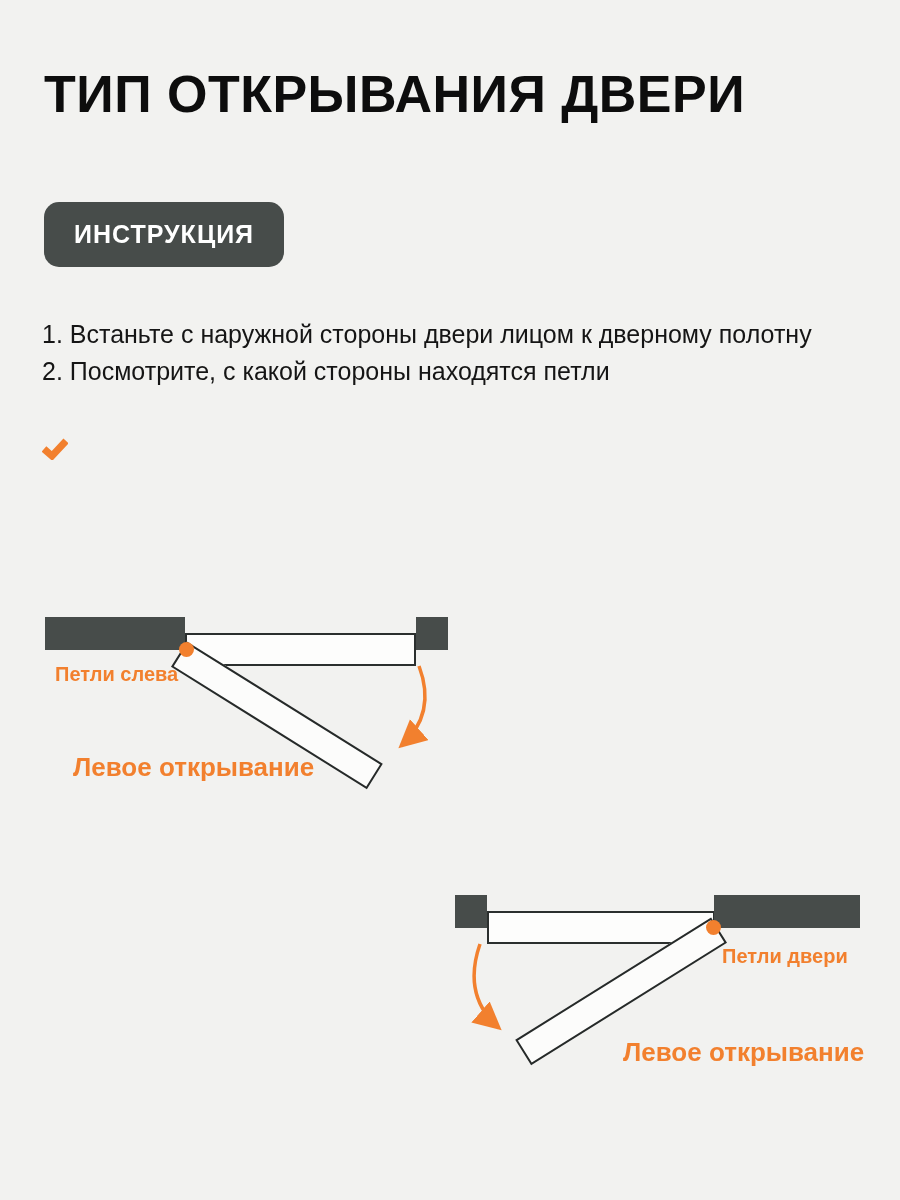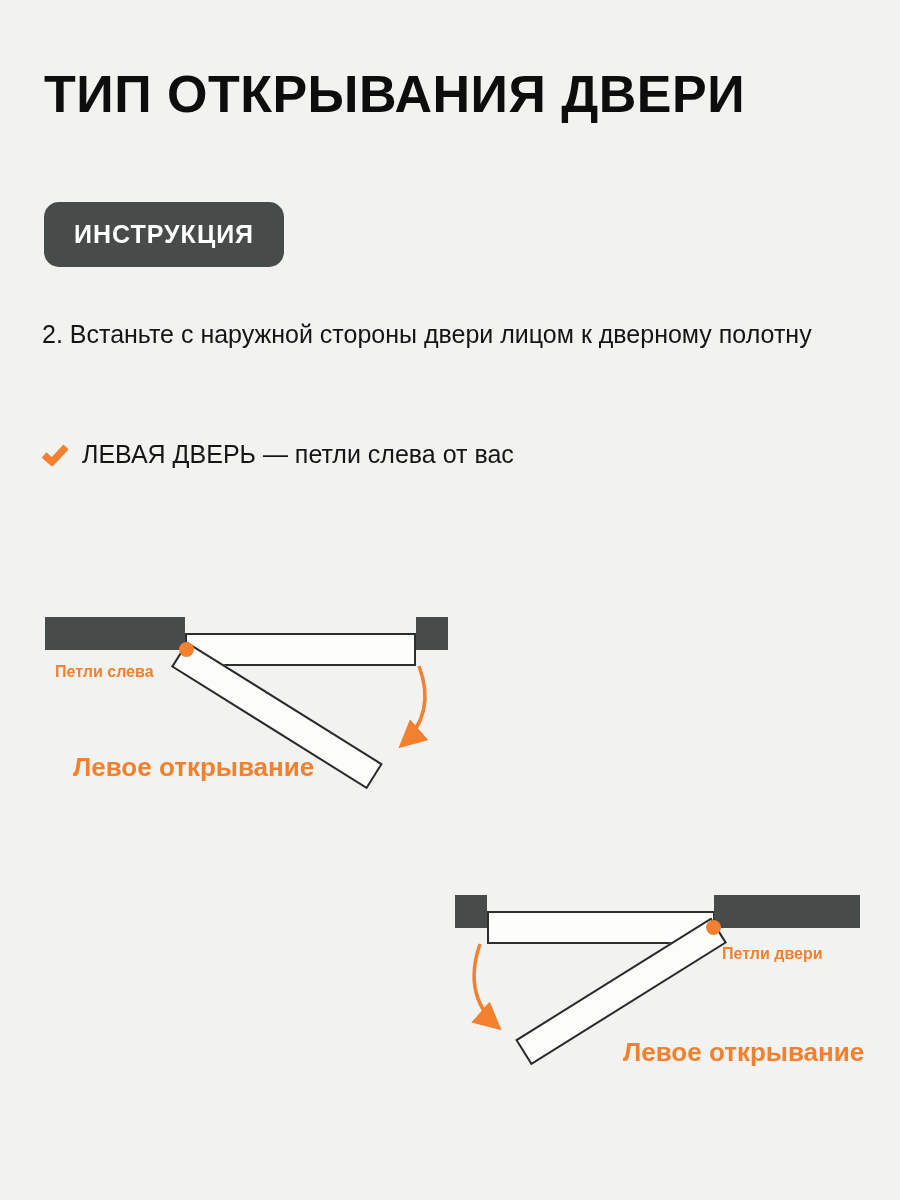--- a/index.html
+++ b/index.html
@@ -46,49 +46,49 @@
     background:#fcfcfb;border:2px solid #262a29;box-sizing:border-box;
   }
   .door-left{left:185px;top:642px;transform-origin:2px 3px;transform:rotate(32deg);}
   .door-right{left:482px;top:918px;transform-origin:calc(100% - 2px) 3px;transform:rotate(-32deg);}
   .hinge{
     position:absolute;width:15px;height:15px;border-radius:50%;
     background:var(--accent);
   }
   .hinge-label{
     position:absolute;color:var(--accent);
-    font-size:16px;font-weight:bold;white-space:nowrap;
+    font-size:20px;font-weight:bold;white-space:nowrap;
   }
   .caption{
     position:absolute;color:var(--accent);
     font-size:26px;font-weight:bold;white-space:nowrap;margin-left:18px;
   }
   .arrows{position:absolute;left:0;top:0;width:900px;height:1200px;pointer-events:none;}
 </style>
 </head>
 <body>
 
 <div class="canvas">
 
   <h1 class="title">ТИП ОТКРЫВАНИЯ ДВЕРИ</h1>
 
   <div class="badge">ИНСТРУКЦИЯ</div>
 
   <div class="steps">
-    <div class="step">2. Встаньте с наружной стороны двери лицом к дверному полотну</div>
+    <div class="step">1. Встаньте с наружной стороны двери лицом к дверному полотну</div>
+    <div class="step">2. Посмотрите, с какой стороны находятся петли</div>
   </div>
 
   <div class="checks">
     <div class="check-row">
       <span class="check-icon">
         <svg viewBox="0 0 26 22" width="26" height="22">
           <polyline points="2,11 10,18 24,3" fill="none" stroke="#f2802e" stroke-width="7"></polyline>
         </svg>
       </span>
-      <span>ЛЕВАЯ ДВЕРЬ — петли слева от вас</span>
     </div>
   </div>
 
   <div>
     <div class="wall" style="left:45px;top:617px;width:140px;height:33px;"></div>
     <div class="frame" style="left:185px;top:633px;width:231px;height:33px;"></div>
     <div class="wall" style="left:416px;top:617px;width:32px;height:33px;"></div>
     <div class="door door-left"></div>
     <div class="hinge" style="left:179px;top:642px;"></div>
     <div class="hinge-label" style="left:55px;top:663px;">Петли слева</div>

